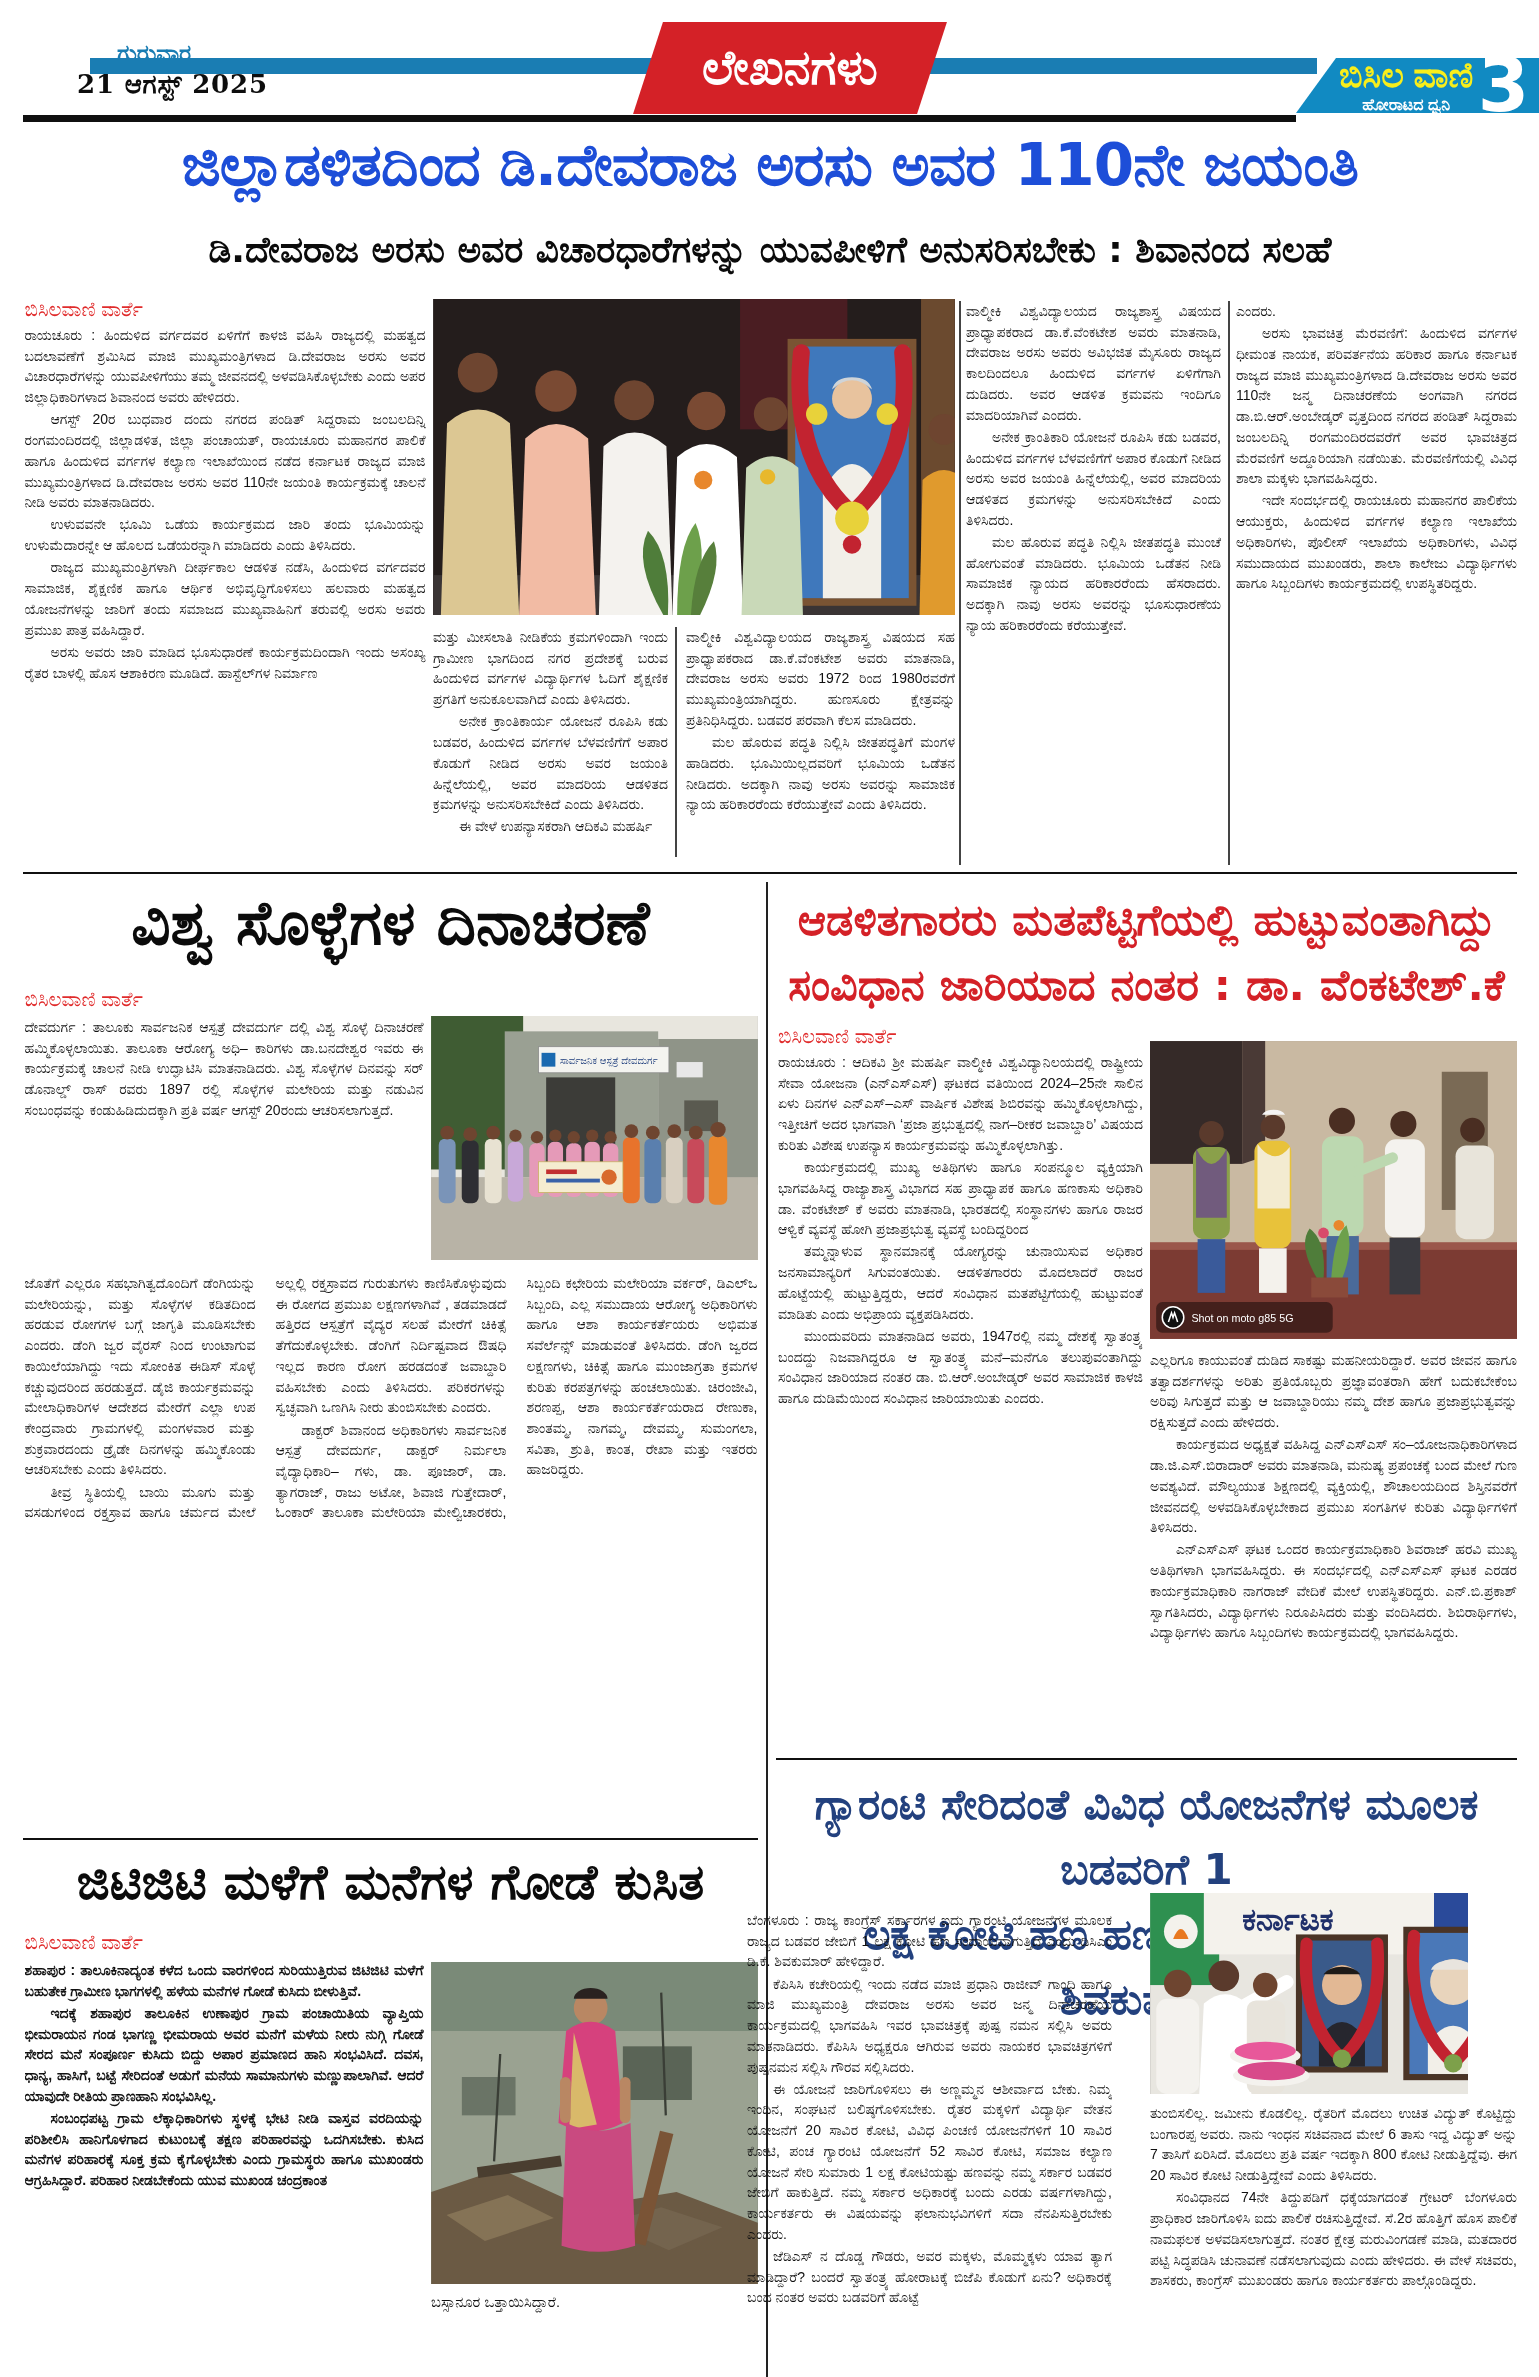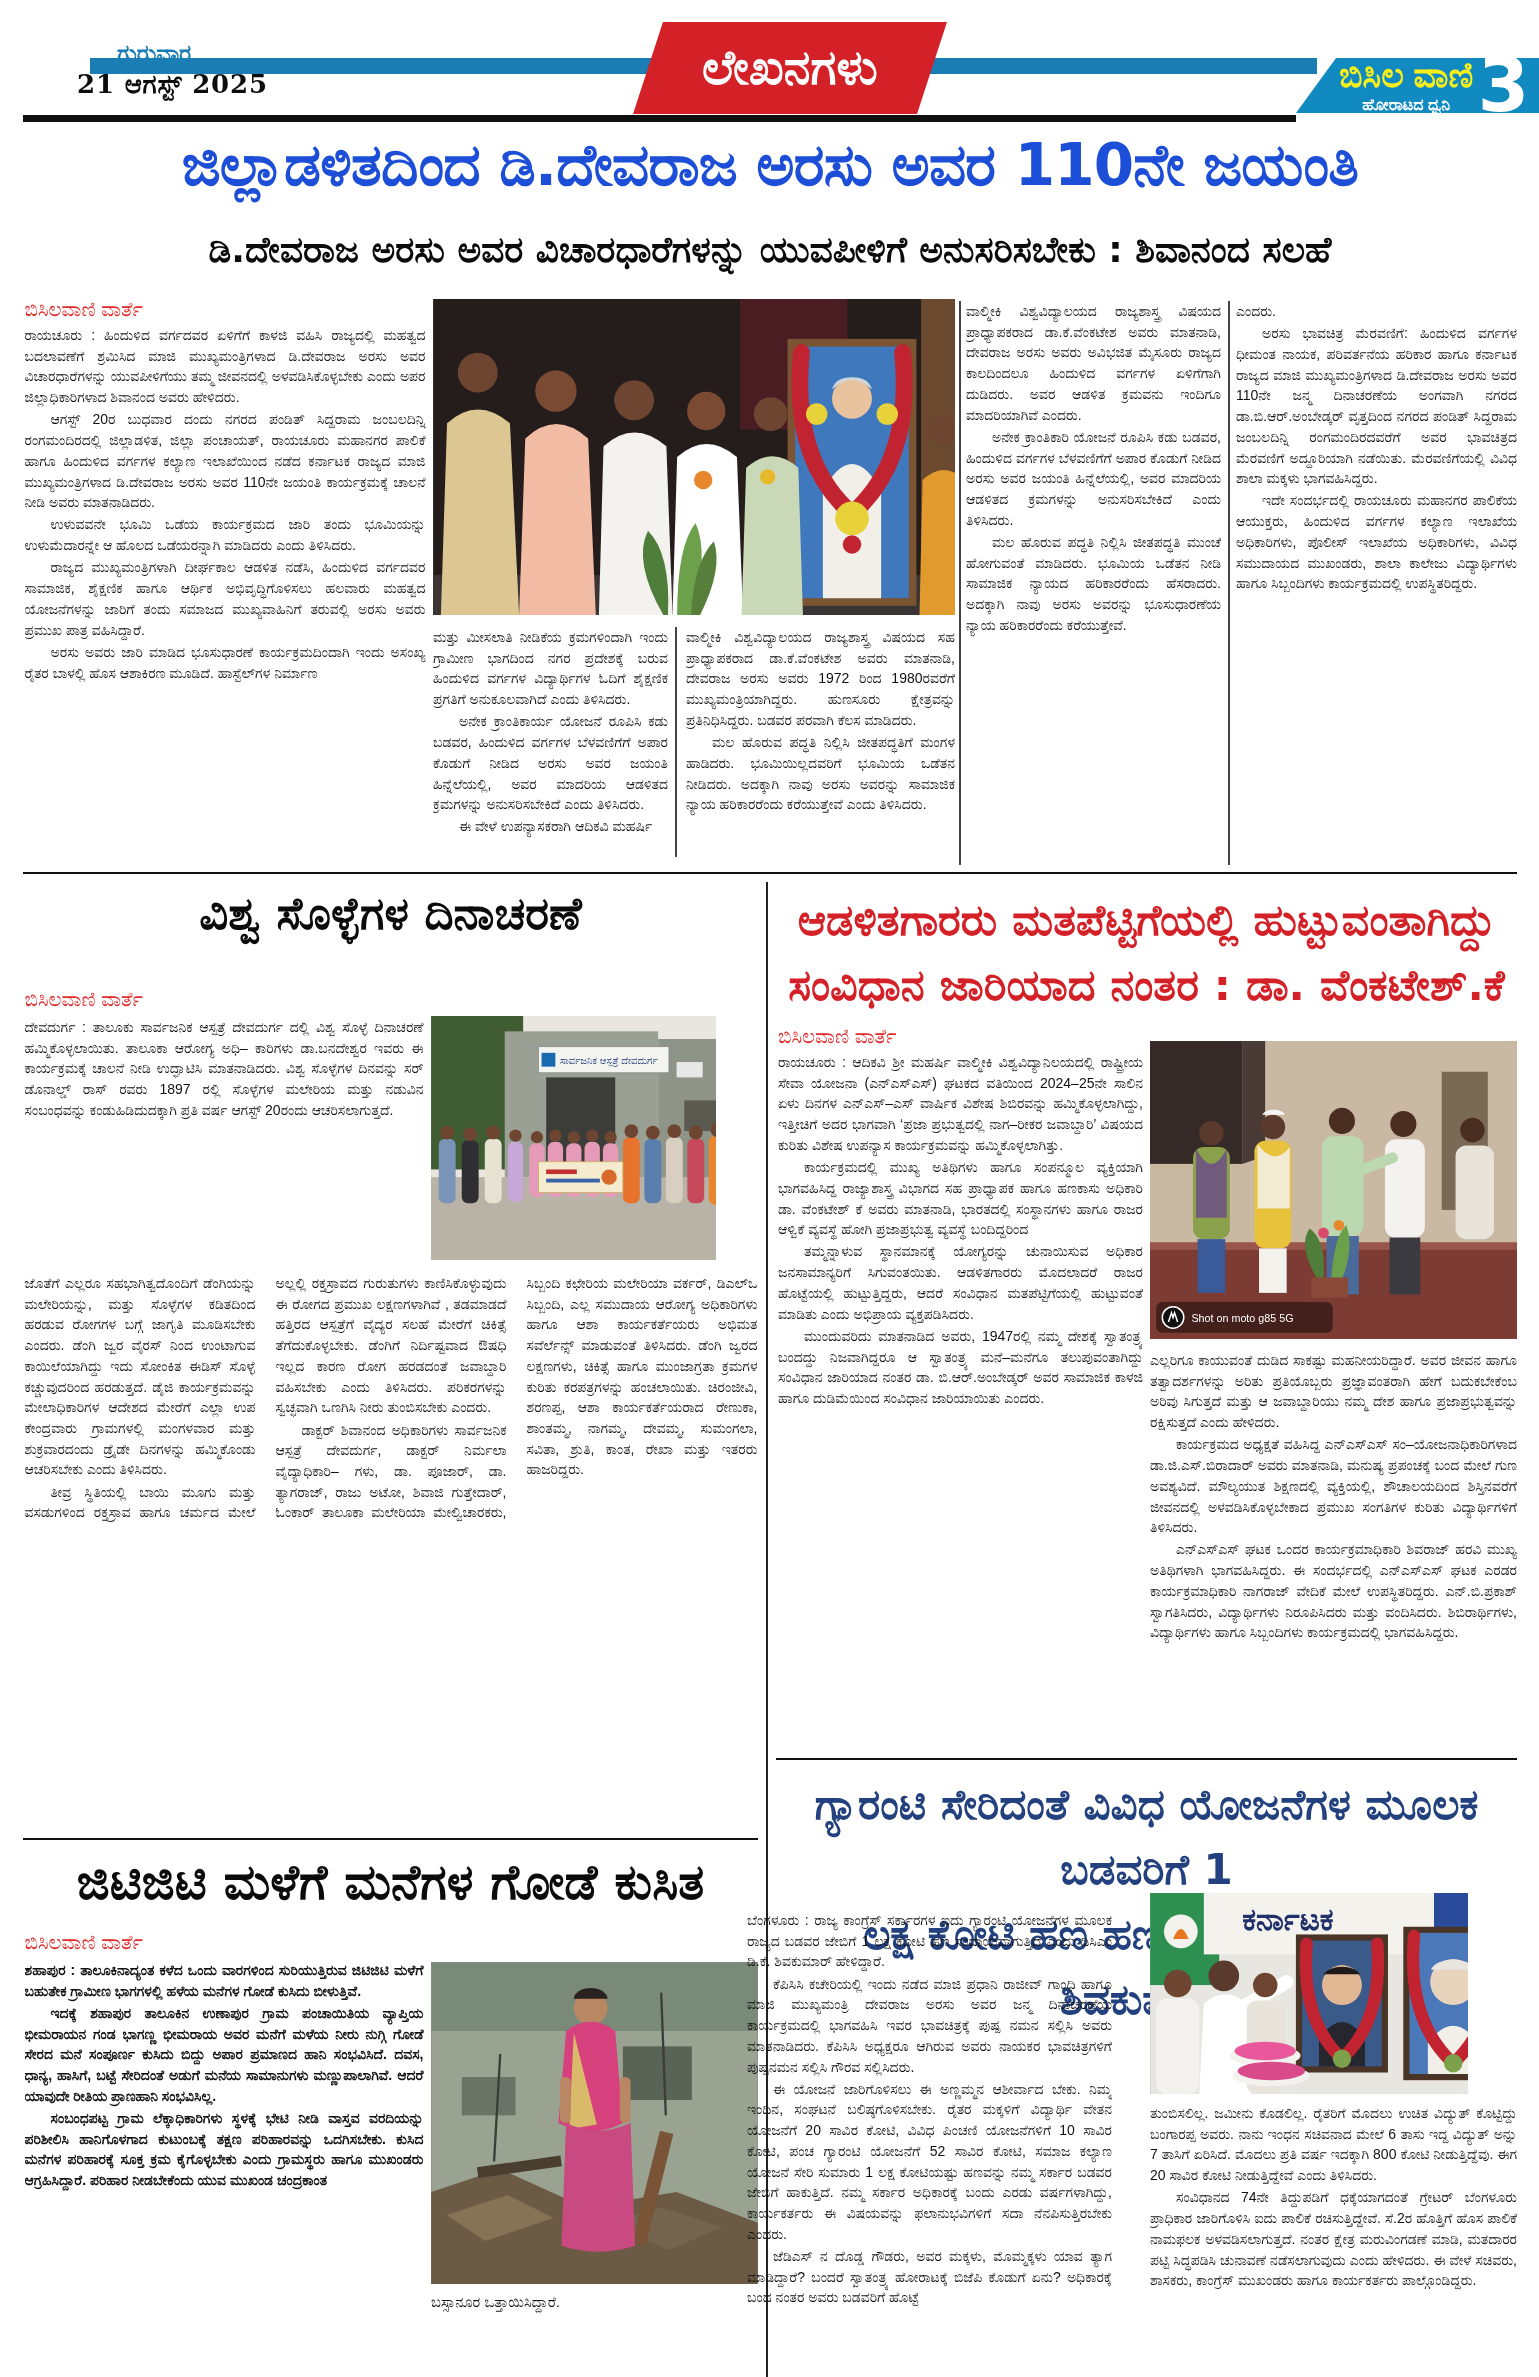--- a/index.html
+++ b/index.html
@@ -16,21 +16,21 @@
             display:flex;align-items:center;justify-content:flex-end;padding-right:10.7px;box-sizing:border-box;}
   .brandtxt{text-align:center;margin-right:4.6px;}
   .brandname{color:#f8ee1b;font-weight:800;font-size:35px;line-height:1.0;white-space:nowrap;}
   .brandtag{color:#ffffff;font-weight:bold;font-size:16px;margin-top:3.1px;}
   .pageno{color:#ffffff;font-weight:800;font-size:74px;line-height:0.9;font-family:"DejaVu Sans",sans-serif;}
   .blackrule{background:#101010;}
   
   .h-main{color:#1d4ed8;font-weight:800;font-size:58px;text-align:center;line-height:1.05;
           font-family:"DejaVu Sans",sans-serif;letter-spacing:-0.8px;}
   .h-sub{color:#0b0b0b;font-weight:800;font-size:36px;text-align:center;line-height:1.1;font-family:"DejaVu Sans",sans-serif;}
-  .h-a2{color:#0b0b0b;font-weight:800;font-size:45px;text-align:center;font-family:"DejaVu Sans",sans-serif;}
+  .h-a2{color:#0b0b0b;font-weight:800;font-size:61px;text-align:center;font-family:"DejaVu Sans",sans-serif;}
   .h-a3{color:#d42127;font-weight:800;font-size:43px;text-align:center;line-height:1.52;font-family:"DejaVu Sans",sans-serif;}
   .h-a4{color:#0b0b0b;font-weight:800;font-size:49px;text-align:center;font-family:"DejaVu Sans",sans-serif;}
   .h-a5{color:#23417e;font-weight:800;font-size:42px;text-align:center;line-height:1.55;font-family:"DejaVu Sans",sans-serif;}
   .byline{color:#e02b2b;font-weight:normal;font-size:20px;}
   
   .col{font-size:14px;line-height:1.48;text-align:justify;overflow:hidden;}
   .paras p{margin:0 0 1.5px 0;text-indent:26px;}
   .paras p:first-child{text-indent:0;}
   .vrule{background:#444;width:1.5px;}
   .hrule{background:#101010;}
@@ -142,21 +142,21 @@
 
   <div class="abs hrule" style="left:23px;top:872px;width:1494px;height:2.3px;"></div>
   <div class="abs vrule" style="left:766px;top:882px;height:1496px;width:1.5px;background:#222;"></div>
 
   <div class="abs h-a2" style="left:23px;top:887px;width:735px;">ವಿಶ್ವ ಸೊಳ್ಳೆಗಳ ದಿನಾಚರಣೆ</div>
   <div class="abs byline" style="left:24.5px;top:988px;">ಬಿಸಿಲವಾಣಿ ವಾರ್ತೆ</div>
   <div class="abs col paras" style="left:24.5px;top:1017px;width:399px;height:247px;">
       <p>ದೇವದುರ್ಗ : ತಾಲೂಕು ಸಾರ್ವಜನಿಕ ಆಸ್ಪತ್ರೆ ದೇವದುರ್ಗ ದಲ್ಲಿ ವಿಶ್ವ ಸೊಳ್ಳೆ ದಿನಾಚರಣೆ ಹಮ್ಮಿಕೊಳ್ಳಲಾಯಿತು. ತಾಲೂಕಾ ಆರೋಗ್ಯ ಅಧಿ– ಕಾರಿಗಳು ಡಾ.ಬನದೇಶ್ವರ ಇವರು ಈ ಕಾರ್ಯಕ್ರಮಕ್ಕೆ ಚಾಲನೆ ನೀಡಿ ಉದ್ಘಾಟಿಸಿ ಮಾತನಾಡಿದರು. ವಿಶ್ವ ಸೊಳ್ಳೆಗಳ ದಿನವನ್ನು ಸರ್ ಡೊನಾಲ್ಡ್ ರಾಸ್ ರವರು 1897 ರಲ್ಲಿ ಸೊಳ್ಳೆಗಳ ಮಲೇರಿಯ ಮತ್ತು ನಡುವಿನ ಸಂಬಂಧವನ್ನು ಕಂಡುಹಿಡಿದುದಕ್ಕಾಗಿ ಪ್ರತಿ ವರ್ಷ ಆಗಸ್ಟ್ 20ರಂದು ಆಚರಿಸಲಾಗುತ್ತದೆ.</p>
     </div>
 
-  <div class="abs photo" style="left:431px;top:1016px;width:285px;height:244px;" title="ಆಸ್ಪತ್ರೆ ಆವರಣದಲ್ಲಿ ಪ್ರತಿಜ್ಞಾ ಸ್ವೀಕರಿಸುತ್ತಿರುವ ಸಿಬ್ಬಂದಿ ಹಾಗೂ ಆಶಾ ಕಾರ್ಯಕರ್ತೆಯರು">
+  <div class="abs photo" style="left:431px;top:1016px;width:327px;height:244px;" title="ಆಸ್ಪತ್ರೆ ಆವರಣದಲ್ಲಿ ಪ್ರತಿಜ್ಞಾ ಸ್ವೀಕರಿಸುತ್ತಿರುವ ಸಿಬ್ಬಂದಿ ಹಾಗೂ ಆಶಾ ಕಾರ್ಯಕರ್ತೆಯರು">
     <svg width="327" height="244" viewBox="0 0 426 318">
       <rect width="426" height="318" fill="#e8e6de"></rect>
       <rect x="0" y="0" width="120" height="200" fill="#3f5c33"></rect>
       <rect x="96" y="20" width="200" height="190" fill="#9aa093"></rect>
       <rect x="150" y="80" width="90" height="130" fill="#3c3c38"></rect>
       <rect x="296" y="30" width="130" height="190" fill="#8f9488"></rect>
       <rect x="320" y="60" width="34" height="20" fill="#e8e8e8"></rect>
       <rect x="330" y="110" width="44" height="40" fill="#5a5a50"></rect>
 
       <g>

